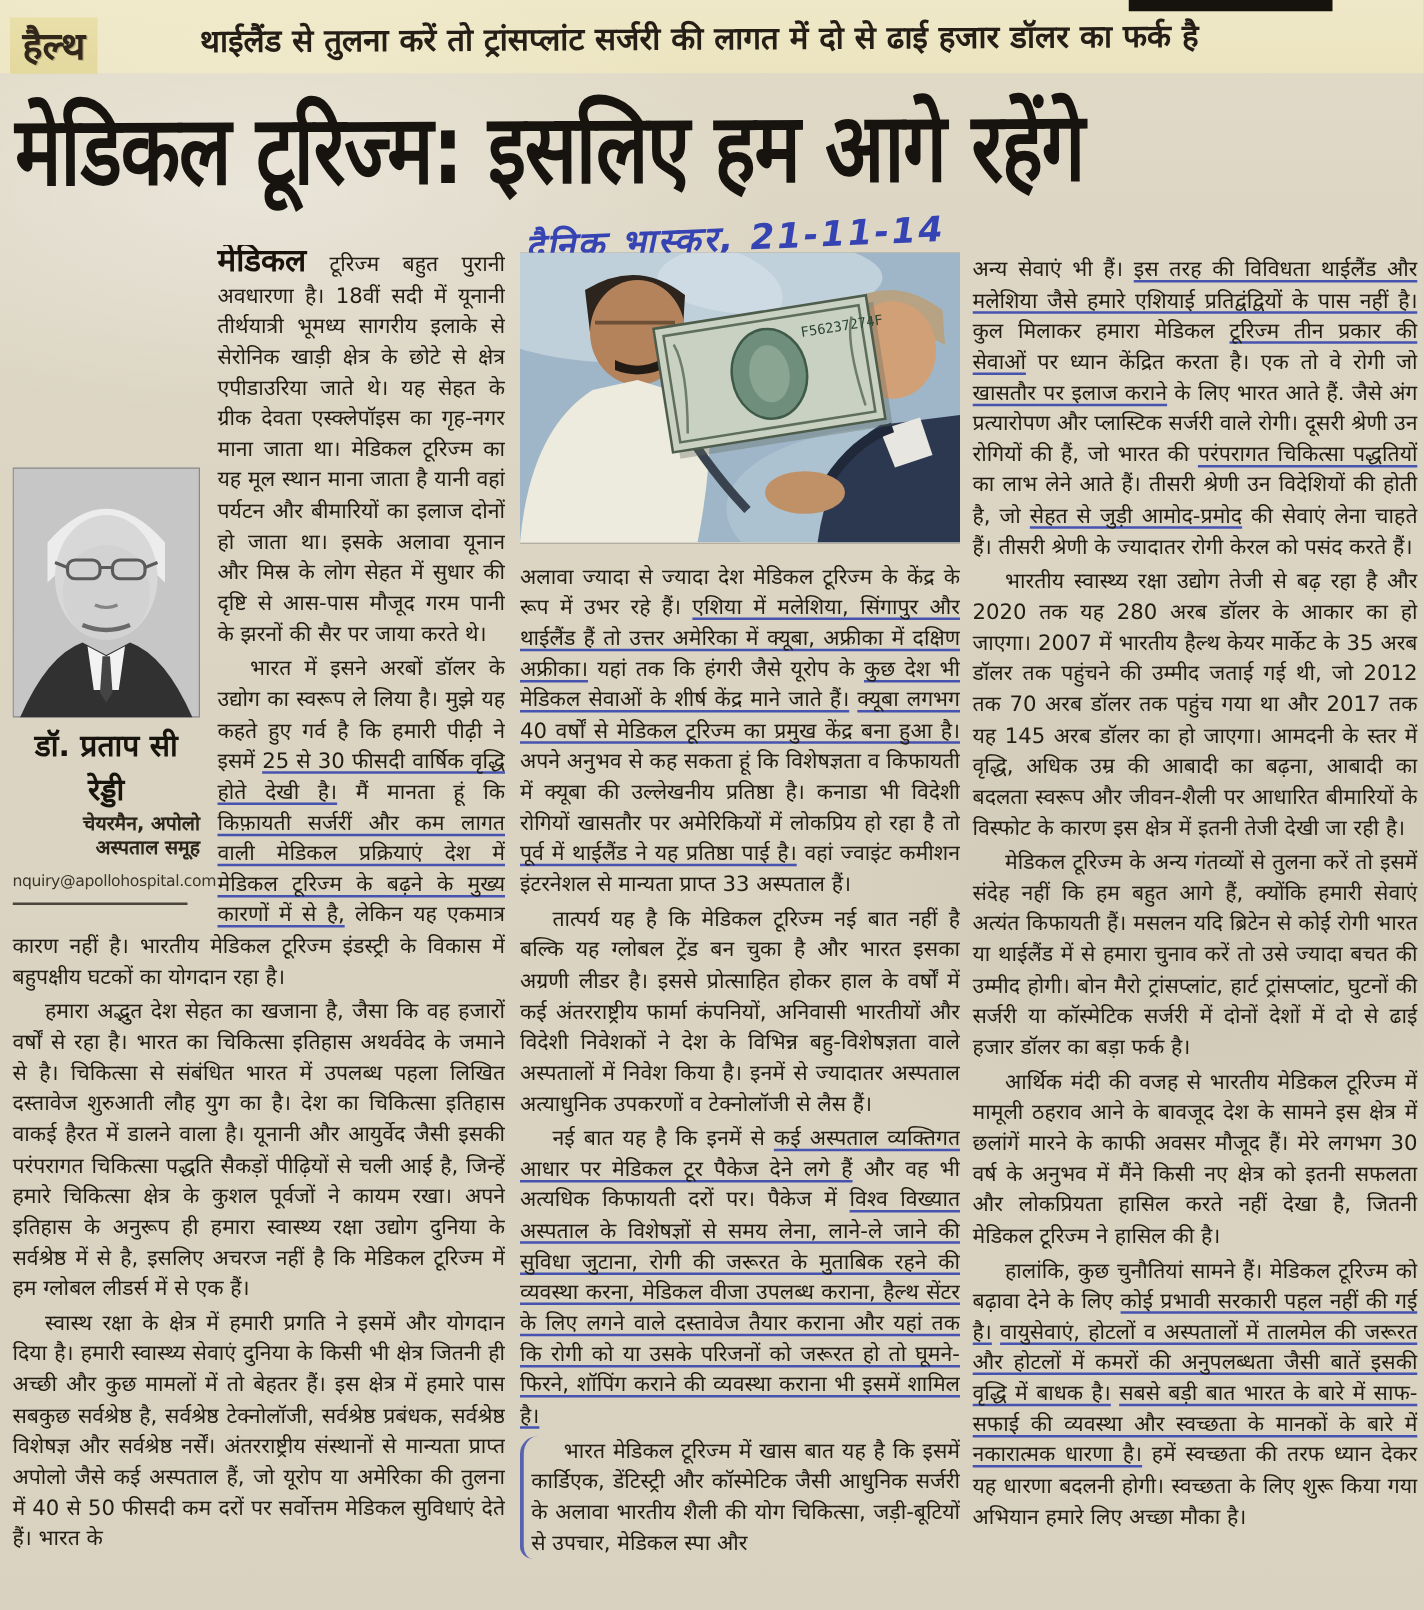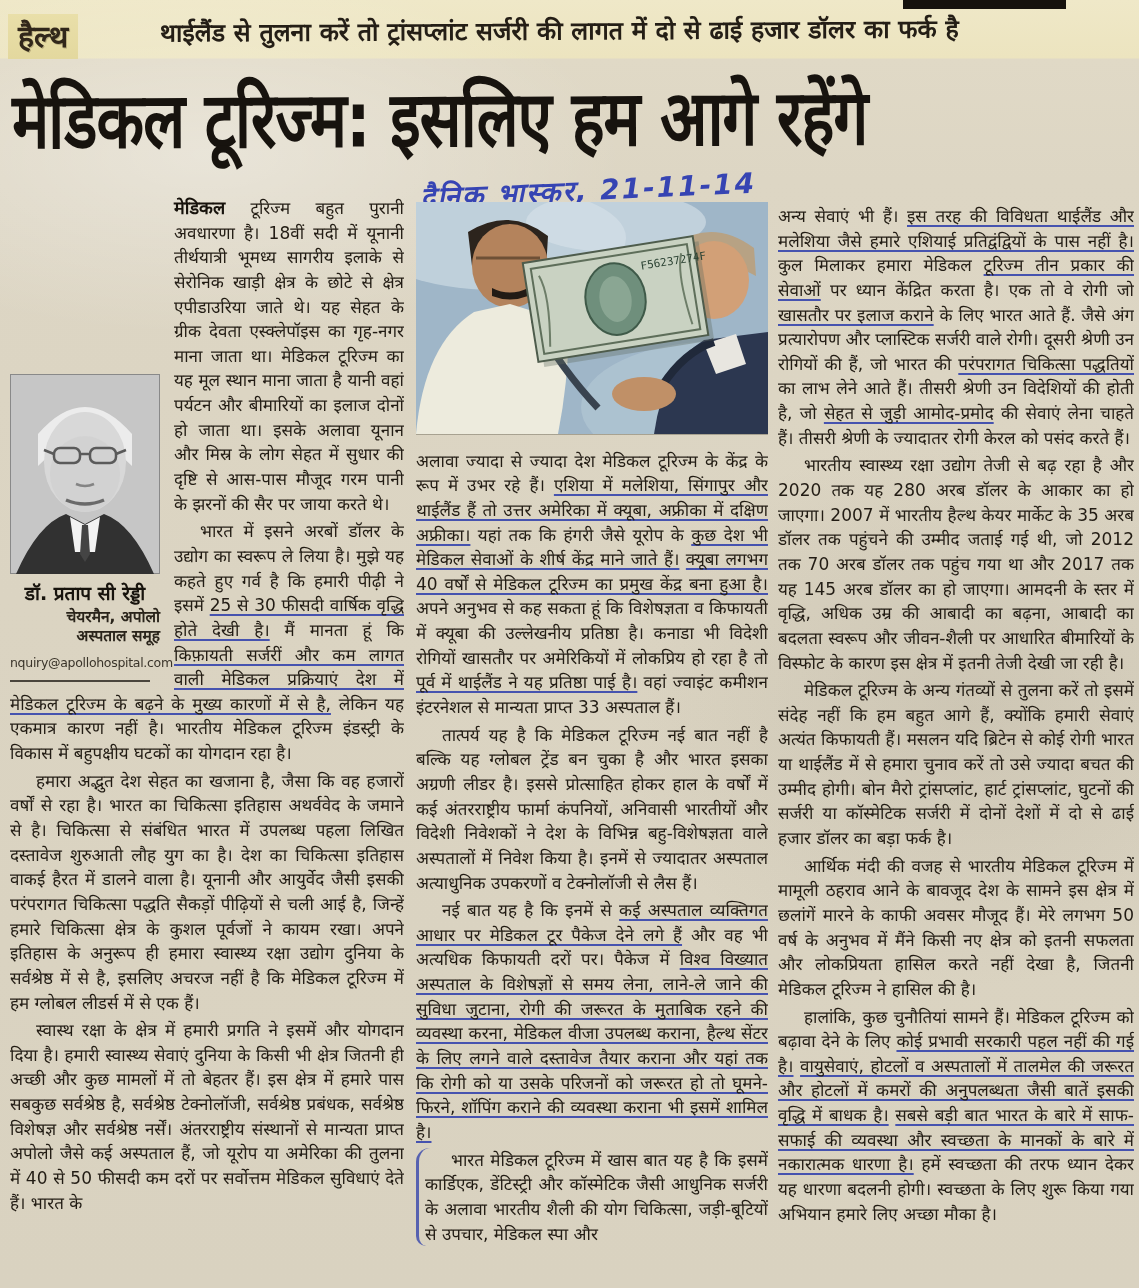--- a/index.html
+++ b/index.html
@@ -39,26 +39,26 @@
   }
   .col{
     position:absolute;height:1086px;overflow:hidden;
     font-size:17px;line-height:1.45;color:#221c14;text-align:justify;
   }
   .col p{margin:0 0 3px 0;}
   .col p.ind{text-indent:26px;}
   .col1{left:10px;top:196px;width:394px;}
   .col2{left:416px;top:202px;width:352px;}
   .col3{left:778px;top:204px;width:356px;}
-  .lead-word{font-weight:bold;font-size:18px;line-height:1;color:#17120c;}
+  .lead-word{font-weight:bold;font-size:25px;line-height:1;color:#17120c;}
   .author-box{
     float:left;width:150px;margin:178px 14px 6px 0;
   }
   .author-box svg{display:block;filter:grayscale(1) contrast(1.04);}
-  .author-name{font-size:19px;font-weight:bold;text-align:center;margin-top:6px;color:#17130d;}
+  .author-name{font-size:24px;font-weight:bold;text-align:center;margin-top:6px;color:#17130d;}
   .author-role{font-size:15.5px;font-weight:bold;text-align:right;line-height:1.25;color:#2a241b;}
   .author-email{font-size:12.5px;margin-top:8px;color:#3a342a;text-align:right;letter-spacing:-.3px;}
   .author-sep{border:none;border-top:2px solid #4a453c;margin:8px 0 0 0;width:140px;}
   .photo-figure{width:352px;height:232px;margin:0 0 8px 0;box-shadow:0 0 0 1px rgba(90,85,70,.4);}
   .pen-u{
     text-decoration:underline;
     text-decoration-color:rgba(43,60,171,.85);
     text-decoration-thickness:2px;
     text-underline-offset:3px;
     text-decoration-skip-ink:none;
@@ -151,17 +151,17 @@
     <p><span>अलावा ज्यादा से ज्यादा देश मेडिकल टूरिज्म के केंद्र के रूप में उभर रहे हैं। </span><span class="pen-u">एशिया में मलेशिया, सिंगापुर और थाईलैंड हैं तो उत्तर अमेरिका में क्यूबा, अफ्रीका में दक्षिण अफ्रीका।</span><span> यहां तक कि हंगरी जैसे यूरोप के </span><span class="pen-u">कुछ देश भी मेडिकल सेवाओं के शीर्ष केंद्र माने जाते हैं।</span><span> </span><span class="pen-u">क्यूबा लगभग 40 वर्षों से मेडिकल टूरिज्म का प्रमुख केंद्र बना हुआ है।</span><span> अपने अनुभव से कह सकता हूं कि विशेषज्ञता व किफायती में क्यूबा की उल्लेखनीय प्रतिष्ठा है। कनाडा भी विदेशी रोगियों खासतौर पर अमेरिकियों में लोकप्रिय हो रहा है तो </span><span class="pen-u">पूर्व में थाईलैंड ने यह प्रतिष्ठा पाई है।</span><span> वहां ज्वाइंट कमीशन इंटरनेशल से मान्यता प्राप्त 33 अस्पताल हैं।</span></p>
     <p class="ind">तात्पर्य यह है कि मेडिकल टूरिज्म नई बात नहीं है बल्कि यह ग्लोबल ट्रेंड बन चुका है और भारत इसका अग्रणी लीडर है। इससे प्रोत्साहित होकर हाल के वर्षों में कई अंतरराष्ट्रीय फार्मा कंपनियों, अनिवासी भारतीयों और विदेशी निवेशकों ने देश के विभिन्न बहु-विशेषज्ञता वाले अस्पतालों में निवेश किया है। इनमें से ज्यादातर अस्पताल अत्याधुनिक उपकरणों व टेक्नोलॉजी से लैस हैं।</p>
     <p class="ind"><span>नई बात यह है कि इनमें से </span><span class="pen-u">कई अस्पताल व्यक्तिगत आधार पर मेडिकल टूर पैकेज देने लगे हैं</span><span> और वह भी अत्यधिक किफायती दरों पर। पैकेज में </span><span class="pen-u">विश्व विख्यात अस्पताल के विशेषज्ञों से समय लेना, लाने-ले जाने की सुविधा जुटाना, रोगी की जरूरत के मुताबिक रहने की व्यवस्था करना, मेडिकल वीजा उपलब्ध कराना, हैल्थ सेंटर के लिए लगने वाले दस्तावेज तैयार कराना और यहां तक कि रोगी को या उसके परिजनों को जरूरत हो तो घूमने-फिरने, शॉपिंग कराने की व्यवस्था कराना भी इसमें शामिल है।</span></p>
     <p class="ind pen-bracket">भारत मेडिकल टूरिज्म में खास बात यह है कि इसमें कार्डिएक, डेंटिस्ट्री और कॉस्मेटिक जैसी आधुनिक सर्जरी के अलावा भारतीय शैली की योग चिकित्सा, जड़ी-बूटियों से उपचार, मेडिकल स्पा और</p>
   </div>
 
   <div class="col col3">
     <p><span>अन्य सेवाएं भी हैं। </span><span class="pen-u">इस तरह की विविधता थाईलैंड और मलेशिया जैसे हमारे एशियाई प्रतिद्वंद्वियों के पास नहीं है।</span><span> कुल मिलाकर हमारा मेडिकल </span><span class="pen-u">टूरिज्म तीन प्रकार की सेवाओं</span><span> पर ध्यान केंद्रित करता है। एक तो वे रोगी जो </span><span class="pen-u">खासतौर पर इलाज कराने</span><span> के लिए भारत आते हैं. जैसे अंग प्रत्यारोपण और प्लास्टिक सर्जरी वाले रोगी। दूसरी श्रेणी उन रोगियों की हैं, जो भारत की </span><span class="pen-u">परंपरागत चिकित्सा पद्धतियों</span><span> का लाभ लेने आते हैं। तीसरी श्रेणी उन विदेशियों की होती है, जो </span><span class="pen-u">सेहत से जुड़ी आमोद-प्रमोद</span><span> की सेवाएं लेना चाहते हैं। तीसरी श्रेणी के ज्यादातर रोगी केरल को पसंद करते हैं।</span></p>
     <p class="ind">भारतीय स्वास्थ्य रक्षा उद्योग तेजी से बढ़ रहा है और 2020 तक यह 280 अरब डॉलर के आकार का हो जाएगा। 2007 में भारतीय हैल्थ केयर मार्केट के 35 अरब डॉलर तक पहुंचने की उम्मीद जताई गई थी, जो  2012 तक 70 अरब  डॉलर तक पहुंच गया था और 2017 तक यह 145 अरब डॉलर का हो जाएगा। आमदनी के स्तर में वृद्धि, अधिक उम्र की आबादी का बढ़ना, आबादी का बदलता स्वरूप और जीवन-शैली पर आधारित बीमारियों के विस्फोट के कारण इस क्षेत्र में इतनी तेजी देखी जा रही है।</p>
     <p class="ind">मेडिकल टूरिज्म के अन्य गंतव्यों से तुलना करें तो इसमें संदेह नहीं कि हम बहुत आगे हैं, क्योंकि हमारी सेवाएं अत्यंत किफायती हैं। मसलन यदि ब्रिटेन से कोई रोगी  भारत या थाईलैंड में से हमारा चुनाव करें तो उसे ज्यादा बचत की उम्मीद होगी। बोन मैरो ट्रांसप्लांट, हार्ट ट्रांसप्लांट, घुटनों की सर्जरी या कॉस्मेटिक सर्जरी में दोनों देशों में दो से ढाई हजार डॉलर का बड़ा फर्क है।</p>
-    <p class="ind">आर्थिक मंदी की वजह से भारतीय मेडिकल टूरिज्म में मामूली ठहराव आने के बावजूद देश के सामने इस क्षेत्र में छलांगें मारने के काफी अवसर मौजूद हैं। मेरे लगभग 50 वर्ष के अनुभव में मैंने किसी नए क्षेत्र को इतनी सफलता और लोकप्रियता हासिल करते नहीं देखा है, जितनी मेडिकल टूरिज्म ने हासिल की है।</p>
+    <p class="ind">आर्थिक मंदी की वजह से भारतीय मेडिकल टूरिज्म में मामूली ठहराव आने के बावजूद देश के सामने इस क्षेत्र में छलांगें मारने के काफी अवसर मौजूद हैं। मेरे लगभग 30 वर्ष के अनुभव में मैंने किसी नए क्षेत्र को इतनी सफलता और लोकप्रियता हासिल करते नहीं देखा है, जितनी मेडिकल टूरिज्म ने हासिल की है।</p>
     <p class="ind"><span>हालांकि, कुछ चुनौतियां सामने हैं। मेडिकल टूरिज्म को बढ़ावा देने के लिए </span><span class="pen-u">कोई प्रभावी सरकारी पहल नहीं की गई है।</span><span> </span><span class="pen-u">वायुसेवाएं, होटलों व अस्पतालों में तालमेल की जरूरत और होटलों में कमरों की अनुपलब्धता जैसी बातें इसकी वृद्धि में बाधक है।</span><span> </span><span class="pen-u">सबसे बड़ी बात भारत के बारे में साफ-सफाई की व्यवस्था और स्वच्छता के मानकों के बारे में नकारात्मक धारणा है।</span><span> हमें स्वच्छता की तरफ ध्यान देकर यह धारणा बदलनी होगी। स्वच्छता के लिए शुरू किया गया अभियान हमारे लिए अच्छा मौका है।</span></p>
   </div>
 
 </div>
 
 </body></html>

